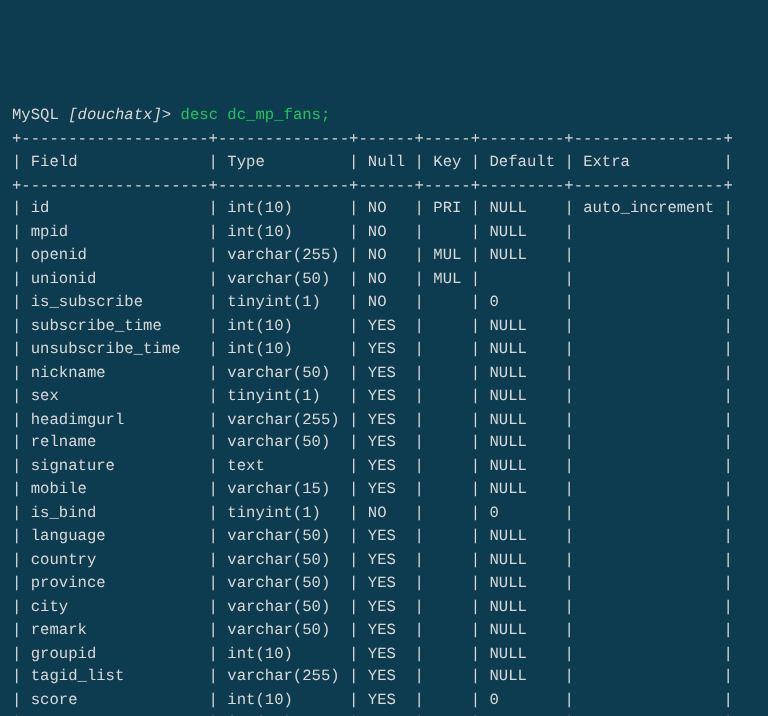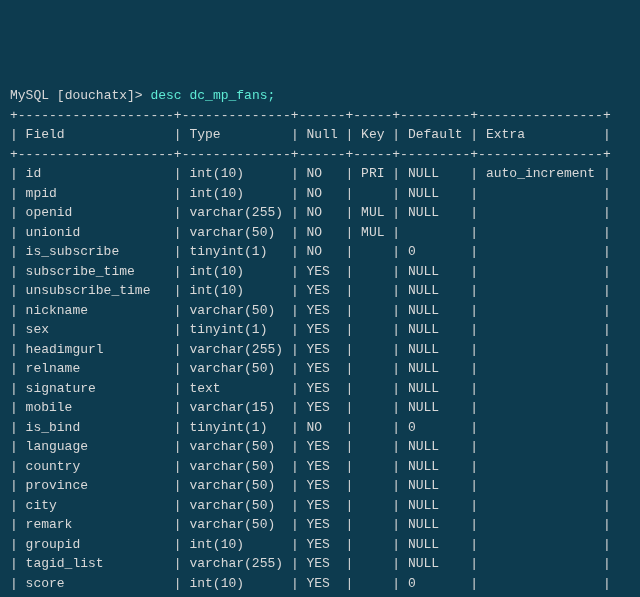--- a/index.html
+++ b/index.html
@@ -6,22 +6,22 @@
     body {
       background: #0d3b4f;
       color: #d8d8d8;
       font-family: 'Menlo', 'Consolas', 'Courier New', monospace;
       font-size: 13px;
       line-height: 1.5;
       padding: 8px 10px;
       width: 640px;
       white-space: pre;
     }
-    .prompt-db { color: #d8d8d8; }
-    .command { color: #5eead4; }
+    .prompt-db { color: #d8d8d8; font-style: italic; }
+    .command { color: #22c55e; }
     .divider { color: #d8d8d8; letter-spacing: 0; }
     .row { display: block; }
     .pipe { color: #d8d8d8; }
     .cell { display: inline; }
   </style>
 </head>
 <body>
 
 
 

